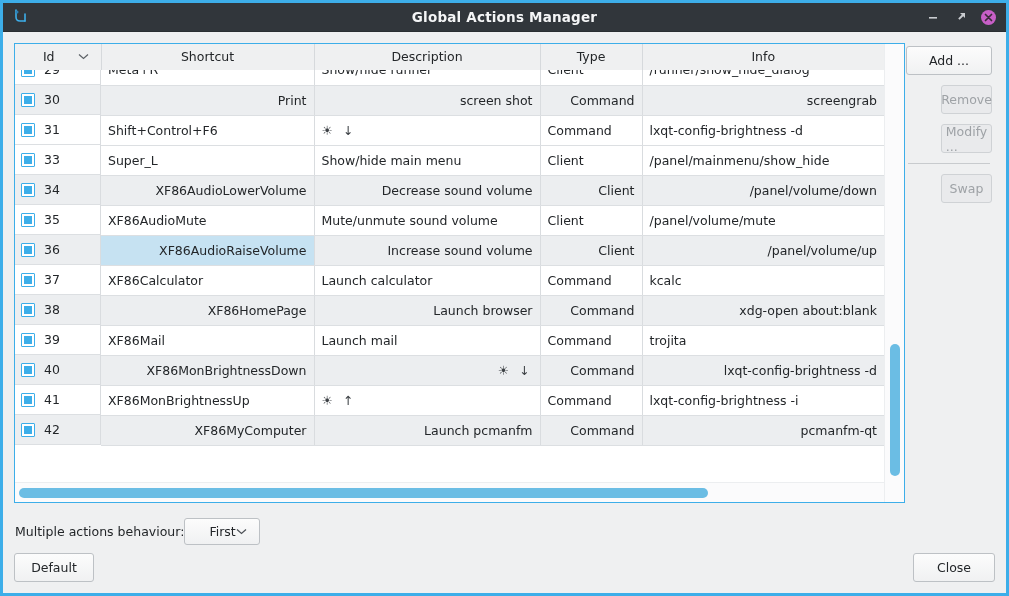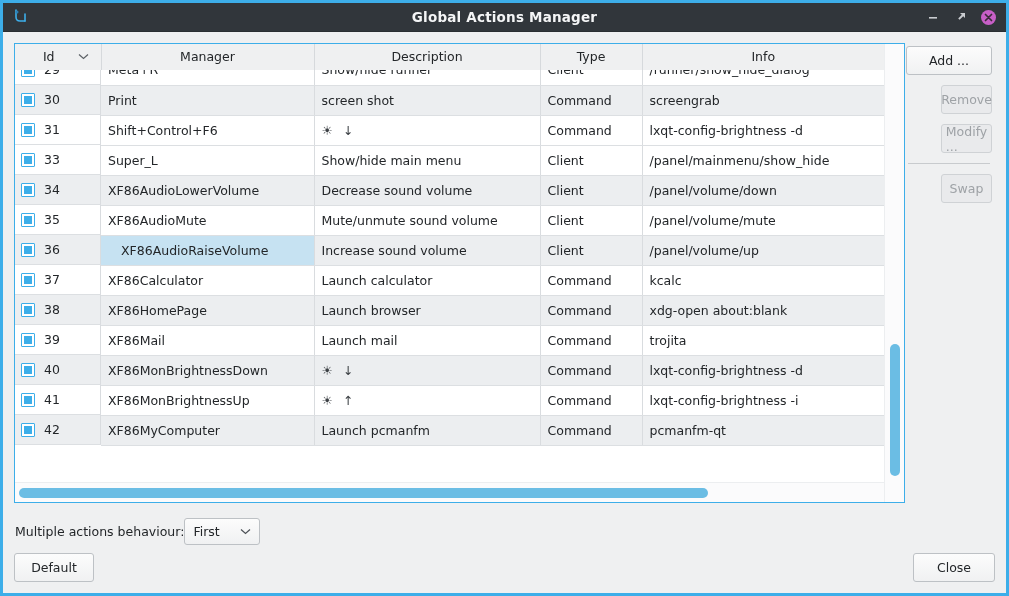--- a/index.html
+++ b/index.html
@@ -125,21 +125,21 @@
     position: absolute;
     right: 12px; top: 50%;
     transform: translateY(-50%);
     font-size: 9px;
     color: #5c6166;
   }
   th.id-head .hlabel { margin-right: 18px; }
 
   tbody tr { height: 30px; }
   tbody tr.odd  td { background: #ffffff; }
-  tbody tr.even td { background: #eceef0; }
+  tbody tr.even td { background: #eceef0; text-align: right; }
   tbody td {
     border-right: 1px solid #d9dcdf;
     border-bottom: 1px solid #dcdfe2;
     padding: 0 7px;
     white-space: nowrap;
     overflow: hidden;
     color: #232629;
     vertical-align: middle;
   }
   tbody td:last-child { border-right: none; }
@@ -263,21 +263,21 @@
     align-items: center;
     padding-left: 1px;
   }
   #behaviour-label { font-size: 12.5px; }
   #behaviour-select {
     width: 76px; height: 27px;
     background: linear-gradient(#fcfcfc, #f0f1f2);
     border: 1px solid #bdc1c5;
     border-radius: 3px;
     display: flex; align-items: center;
-    padding: 0 8px;
+    padding: 0 24px;
     font-size: 12.5px;
     justify-content: space-between;
   }
   #behaviour-select .caret { font-size: 9px; color: #4d5257; }
 
   
   #footer {
     position: absolute;
     left: 11px; right: 11px;
     bottom: 11px;
@@ -339,21 +339,21 @@
             <thead>
               <tr>
                 <th class="id-head">
                   <span class="hlabel">Id</span>
                   <span class="sortarrow">
                     <svg width="11" height="7" viewBox="0 0 11 7">
                         <path d="M1 1.5 L5.5 5.5 L10 1.5" stroke="#5c6166" stroke-width="1.2" fill="none"></path>
                       </svg>
                   </span>
                 </th>
-                <th>Manager</th>
+                <th>Shortcut</th>
                 <th>Description</th>
                 <th>Type</th>
                 <th>Info</th>
               </tr>
             </thead>
           </table>
         </div>
 
         <div id="rows-viewport">
           <div id="rows-inner">

